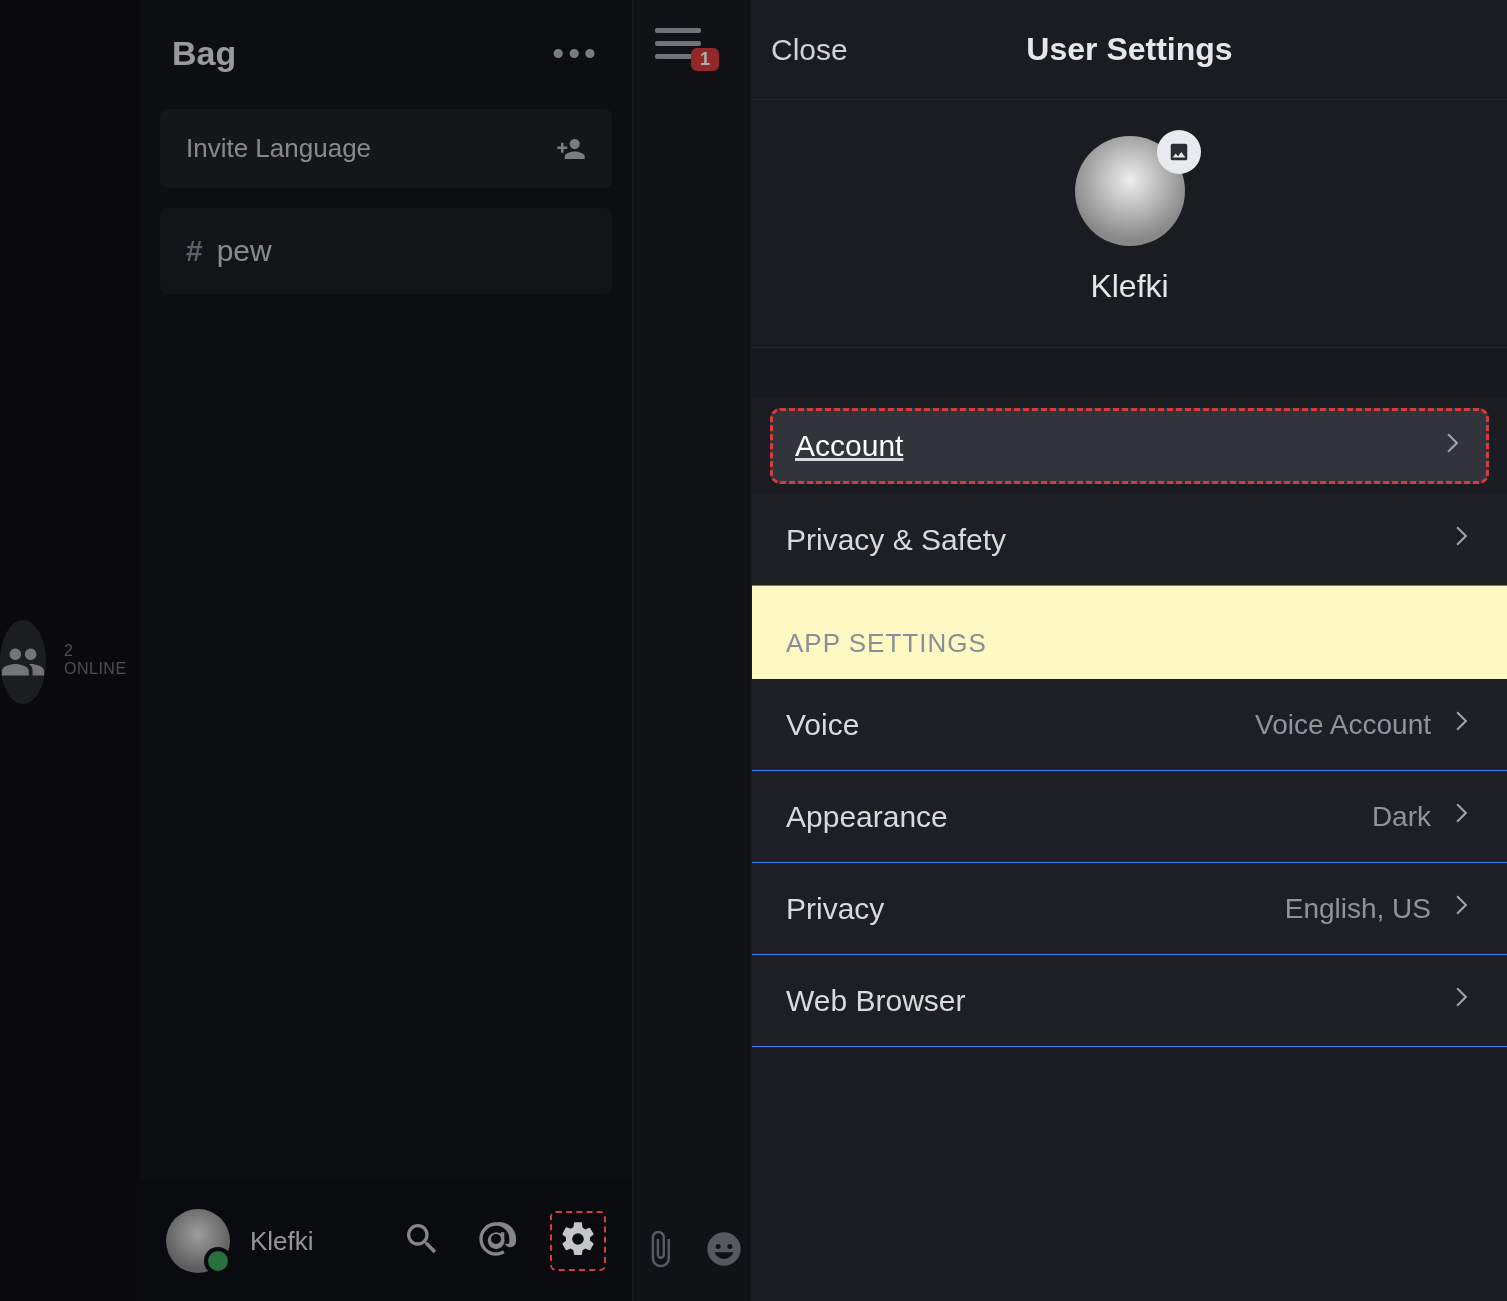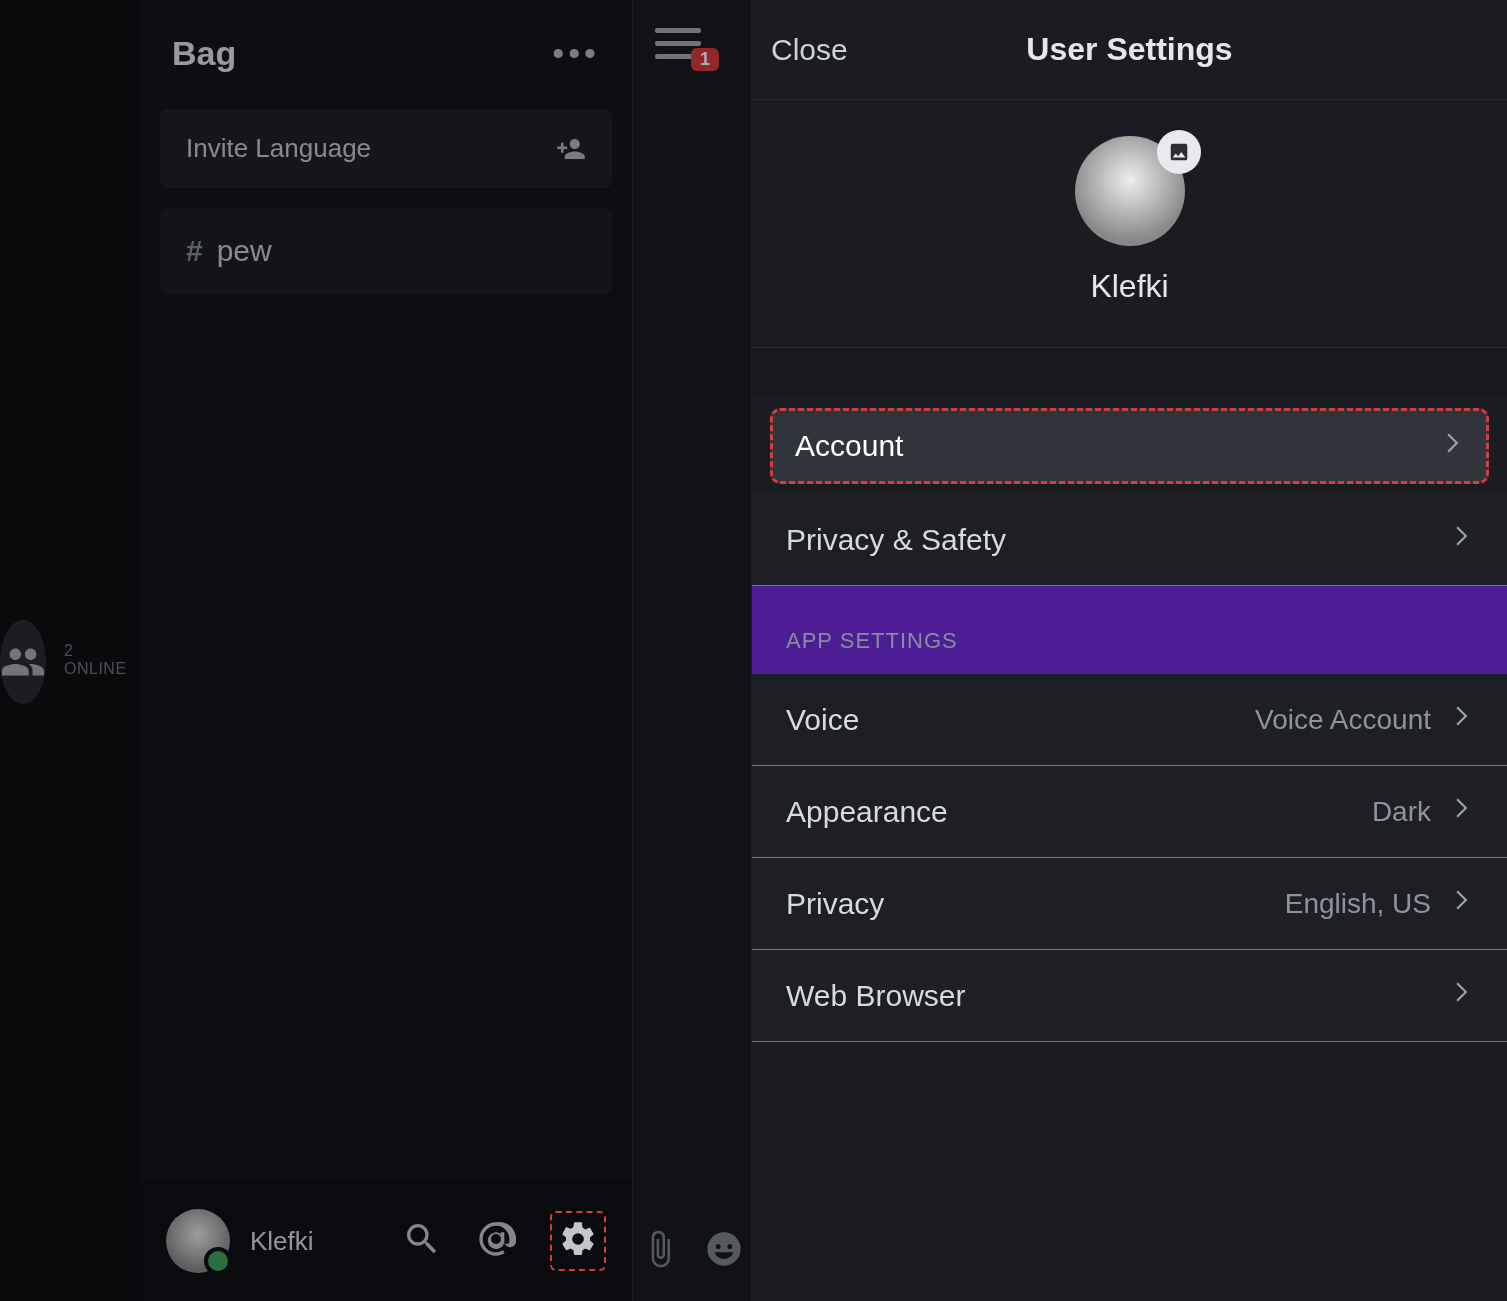--- a/index.html
+++ b/index.html
@@ -47,25 +47,25 @@
   .settings-header { height:100px; display:flex; align-items:center; justify-content:center; position:relative; border-bottom:1px solid #26282e; }
   .settings-close { position:absolute; left:19px; color:#cfd2d8; font-size:30px; }
   .settings-title { color:#e5e7eb; font-size:32px; font-weight:600; }
   .profile { padding:36px 0 42px 0; display:flex; flex-direction:column; align-items:center; gap:22px; background:#1a1c21; border-bottom:1px solid #26282e;}
   .profile-avatar { width:110px; height:110px; border-radius:50%; background: radial-gradient(circle at 50% 40%, #eee 0%, #888 70%); position:relative;}
   .edit-badge{position:absolute;top:-6px;right:-16px;width:44px;height:44px;border-radius:50%;background:#e8eaee;display:flex;align-items:center;justify-content:center;}
   .edit-badge svg{width:22px;height:22px;fill:#2b2d33;}
   .profile-name { color:#e4e6ea; font-size:32px; }
   .spacer-band { height:50px; background:#17191e; }
   .setting-row { display:flex; align-items:center; justify-content:space-between; padding:0 34px; height:92px; border-bottom:1px solid #3b82f6; background:#1d1f25; color:#d7dade; font-size:30px; }
-  .setting-row.highlighted { background:#32343b; border:3px dashed #d83c3e; border-radius:10px; margin:10px 18px; padding:0 22px; height:76px;}
+  .setting-row.highlighted { background:#32343b; border:3px dashed #d83c3e; border-radius:10px; margin:10px 18px; padding:0 22px; height:76px;text-decoration:underline;}
   .setting-row.highlighted .row-label{ color:#fff; }
   .row-right { display:flex; align-items:center; gap:16px; color:#8f939c; font-size:28px;}
   .chevron svg{width:26px;height:26px;fill:#9da1aa;}
-  .section-header { padding:42px 34px 20px 34px; color:#8a8e98; font-size:22px; letter-spacing:1px; background:#4c1d95;}
+  .section-header { padding:42px 34px 20px 34px; color:#8a8e98; font-size:26px; letter-spacing:1px; background:#fef9c3;}
   .row-label{font-size:30px;}
 
   
   .app::after { content:""; position:absolute; inset:0; background:rgba(0,0,0,.32); pointer-events:none; }
   .settings, .setting-row.highlighted, .ub-icon.highlighted { position:relative; z-index:2; }
   .setting-row.highlighted, .ub-icon.highlighted { box-shadow: 0 0 0 9999px rgba(0,0,0,0); }
 
   
   .settings { overflow:hidden; }
 </style>

